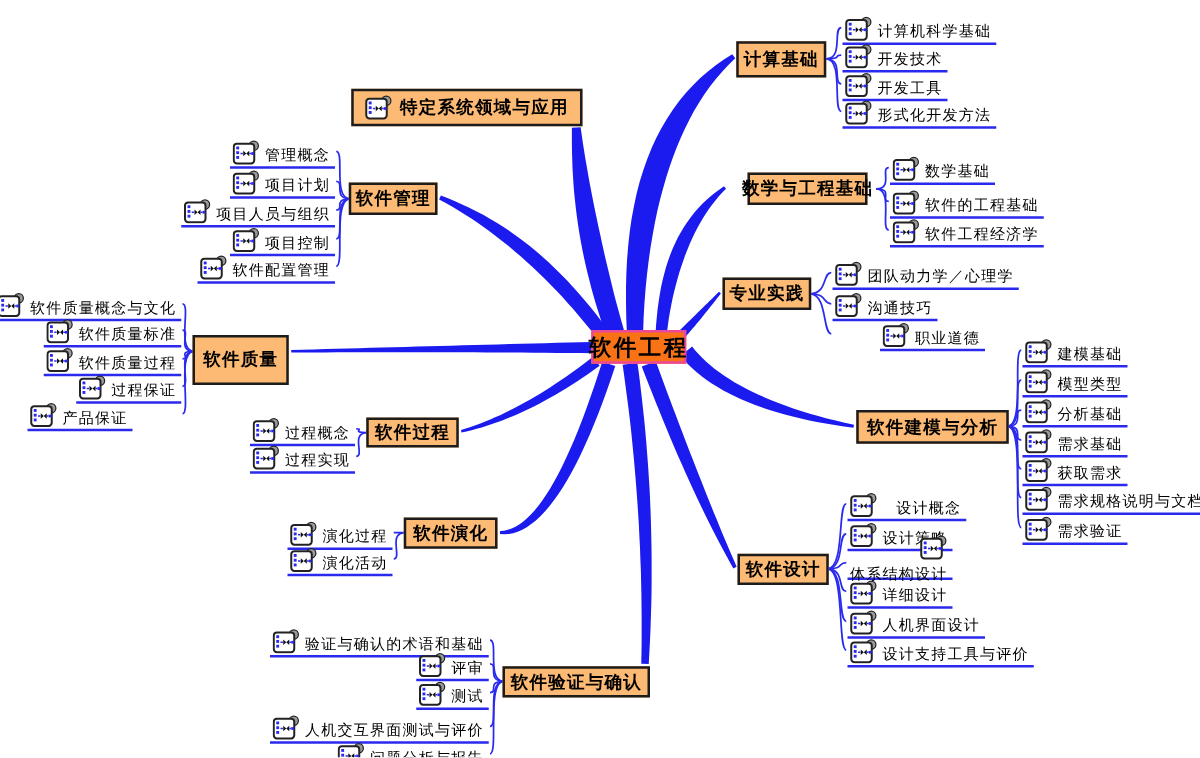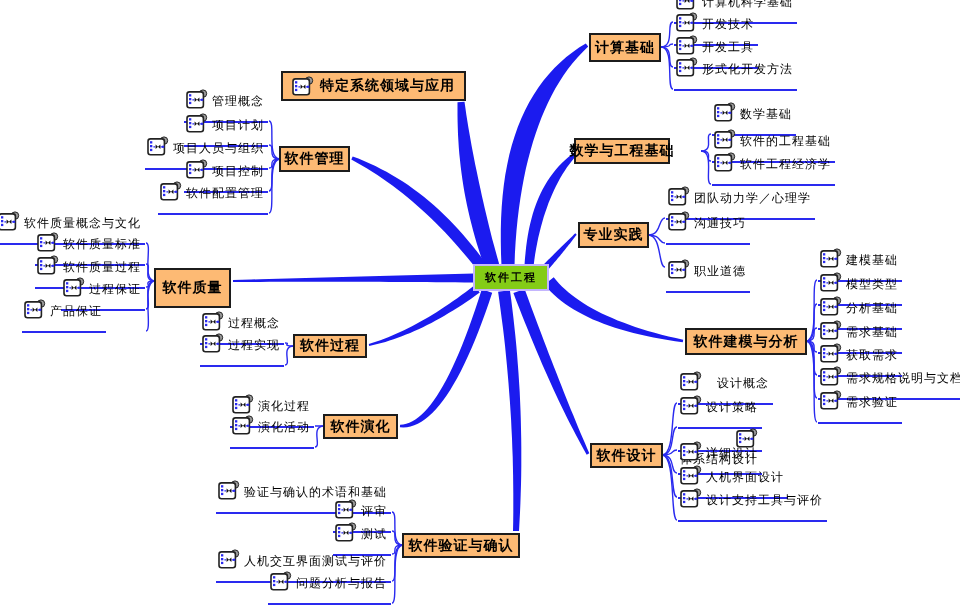--- a/index.html
+++ b/index.html
@@ -8,28 +8,28 @@
     overflow:hidden;font-family:"DejaVu Sans",sans-serif;color:#000;
   }
   #links-layer{position:absolute;left:0;top:0;width:960px;height:606px;}
   .topic-box{
     position:absolute;box-sizing:border-box;background:#fdba74;
     border:2px solid #1c1c1c;display:flex;align-items:center;justify-content:center;
     font-size:14px;font-weight:bold;letter-spacing:1px;white-space:nowrap;gap:6px;
     z-index:3;
   }
   .center-box{
-    position:absolute;box-sizing:border-box;background:#84cc16;
-    border:2px solid #c4b5fd;display:flex;align-items:center;justify-content:center;
-    font-size:11px;font-weight:bold;letter-spacing:2px;white-space:nowrap;z-index:4;
+    position:absolute;box-sizing:border-box;background:#f97316;
+    border:2px solid #ec4899;display:flex;align-items:center;justify-content:center;
+    font-size:18px;font-weight:bold;letter-spacing:2px;white-space:nowrap;z-index:4;
   }
   .subtopic{
-    position:absolute;box-sizing:border-box;height:24px;
+    position:absolute;box-sizing:border-box;height:36px;
     display:flex;align-items:flex-end;gap:4px;
-    padding:0 4px 12px 2px;border-bottom:2px solid #2a2aef;
+    padding:0 4px 1px 2px;border-bottom:2px solid #2a2aef;
     font-size:12px;letter-spacing:1px;white-space:nowrap;z-index:2;
   }
   .subtopic .lbl{line-height:15px;}
   .icon{flex:0 0 auto;}
 </style>
 </head>
 <body>
 
 <div class="canvas">
   <svg id="links-layer" width="960" height="606" viewBox="0 0 960 606">
@@ -165,21 +165,21 @@
           <rect x="3" y="5.2" width="2.3" height="2.3"></rect>
           <rect x="3" y="9" width="2.3" height="2.3"></rect>
           <rect x="3" y="12.8" width="2.3" height="2.3"></rect>
           <rect x="15" y="9.7" width="2.2" height="2.2"></rect>
         </g>
         <path d="M6.4,10.8 H8.3 M13.5,10.8 H15" stroke="#2a2aef" stroke-width="1.3" fill="none"></path>
         <path d="M8.6,8.6 L8.6,13 L11,10.8 Z M13.4,8.6 L13.4,13 L11,10.8 Z" fill="#111"></path>
       </svg>
       <span class="lbl">形式化开发方法</span>
     </div>
-    <div class="topic-box" style="left: 574px; top: 138px; width: 96px; height: 26px;">
+    <div class="topic-box" style="left: 598px; top: 138px; width: 96px; height: 26px;">
       <span class="lbl">数学与工程基础</span>
     </div>
     <div class="subtopic" style="top: 112px; left: 712px;">
       <svg class="icon" width="22" height="20" viewBox="0 0 22 20">
         <circle cx="17" cy="4.6" r="3.7" fill="#9a9a9a" stroke="#222" stroke-width="1"></circle>
         <rect x="1" y="2.9" width="16.4" height="15.8" rx="2.5" fill="#fff" stroke="#222" stroke-width="1.6"></rect>
         <g fill="#2a2aef">
           <rect x="3" y="5.2" width="2.3" height="2.3"></rect>
           <rect x="3" y="9" width="2.3" height="2.3"></rect>
           <rect x="3" y="12.8" width="2.3" height="2.3"></rect>
@@ -246,21 +246,21 @@
           <rect x="3" y="5.2" width="2.3" height="2.3"></rect>
           <rect x="3" y="9" width="2.3" height="2.3"></rect>
           <rect x="3" y="12.8" width="2.3" height="2.3"></rect>
           <rect x="15" y="9.7" width="2.2" height="2.2"></rect>
         </g>
         <path d="M6.4,10.8 H8.3 M13.5,10.8 H15" stroke="#2a2aef" stroke-width="1.3" fill="none"></path>
         <path d="M8.6,8.6 L8.6,13 L11,10.8 Z M13.4,8.6 L13.4,13 L11,10.8 Z" fill="#111"></path>
       </svg>
       <span class="lbl">沟通技巧</span>
     </div>
-    <div class="subtopic" style="top: 245px; left: 666px; margin-top: 24px;">
+    <div class="subtopic" style="top: 245px; left: 704px;">
       <svg class="icon" width="22" height="20" viewBox="0 0 22 20">
         <circle cx="17" cy="4.6" r="3.7" fill="#9a9a9a" stroke="#222" stroke-width="1"></circle>
         <rect x="1" y="2.9" width="16.4" height="15.8" rx="2.5" fill="#fff" stroke="#222" stroke-width="1.6"></rect>
         <g fill="#2a2aef">
           <rect x="3" y="5.2" width="2.3" height="2.3"></rect>
           <rect x="3" y="9" width="2.3" height="2.3"></rect>
           <rect x="3" y="12.8" width="2.3" height="2.3"></rect>
           <rect x="15" y="9.7" width="2.2" height="2.2"></rect>
         </g>
         <path d="M6.4,10.8 H8.3 M13.5,10.8 H15" stroke="#2a2aef" stroke-width="1.3" fill="none"></path>

